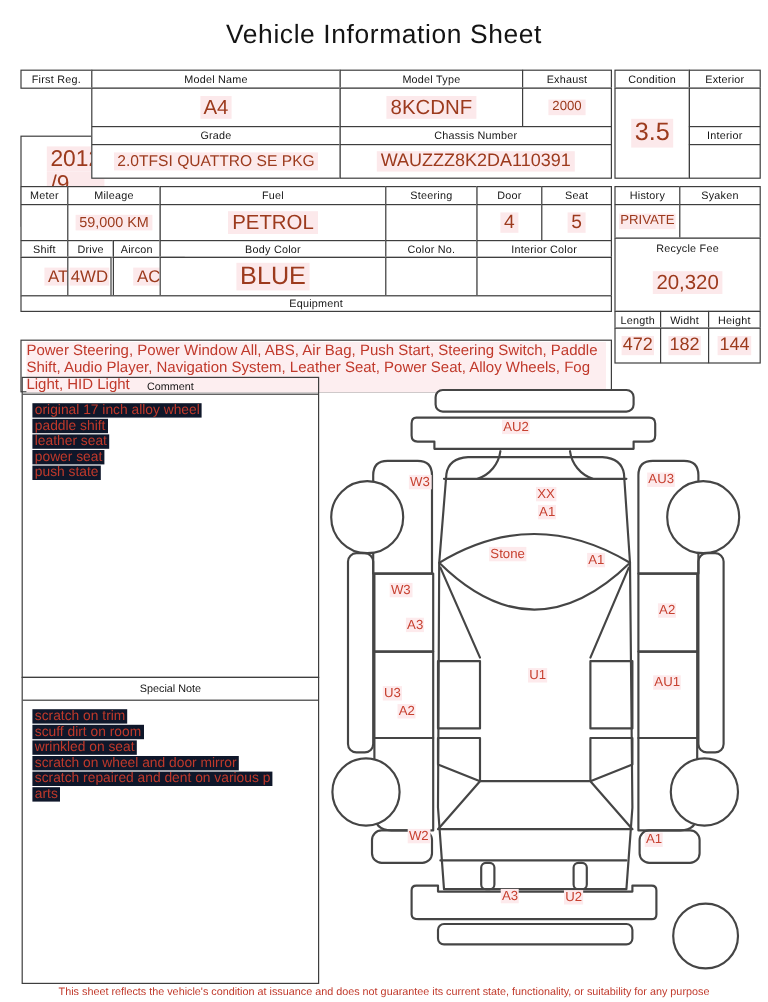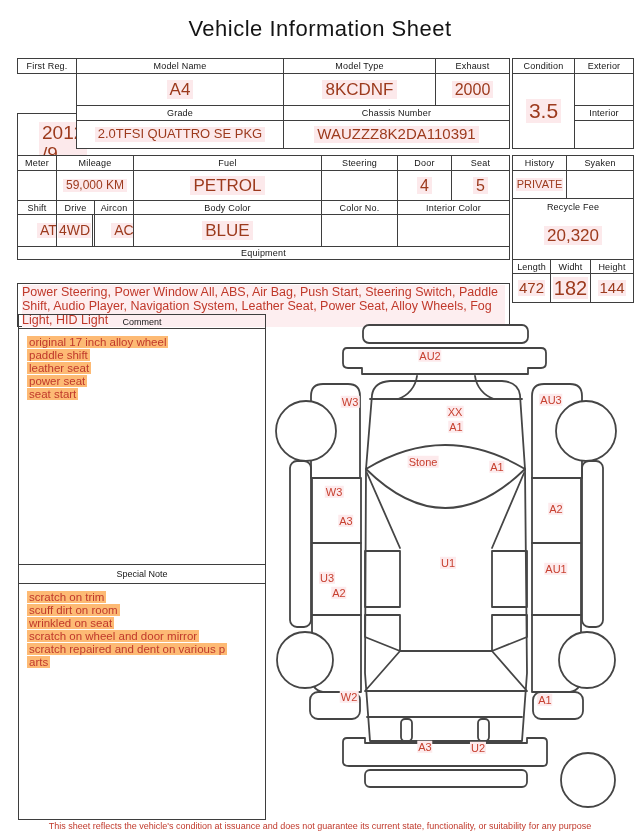--- a/index.html
+++ b/index.html
@@ -5,21 +5,21 @@
   html,body{margin:0;padding:0;background:#fff;}
   body{width:640px;height:835px;position:relative;font-family:"Liberation Sans",sans-serif;overflow:hidden;}
   .abs{position:absolute;box-sizing:border-box;}
   .cell{position:absolute;box-sizing:border-box;border:1px solid #3e3e3e;background:#fff;display:flex;align-items:center;justify-content:center;}
   .hdr{font-size:9px;color:#151515;letter-spacing:0.2px;}
   .rv{color:#9c3a1d;}
   .hl{background:#fce9eb;padding:0 3px;line-height:1.12;white-space:nowrap;}
   .note-red{color:#c0392b;}
   .box-header{border-bottom:1px solid #3e3e3e;display:flex;align-items:center;justify-content:center;font-size:9px;color:#151515;}
   .lines{padding:7px 8px;font-size:11.5px;line-height:12.4px;color:#c0392b;}
-  .lines div{background:#fdba74;display:table;padding:0 2px;margin-bottom:0.5px;}
+  .lines div{background:#0f172a;display:table;padding:0 2px;margin-bottom:0.5px;}
   .title{position:absolute;top:16px;left:0;width:640px;text-align:center;font-size:22px;color:#141414;letter-spacing:0.5px;}
   .dmark{position:absolute;transform:translate(-50%,-52%);font-size:11px;line-height:12px;color:#c74130;background:#fdeaec;padding:0 1px;white-space:nowrap;}
   .disclaimer{position:absolute;top:821px;left:0;width:640px;text-align:center;font-size:9px;color:#c0392b;}
   .flexcol{flex-direction:column;}
   svg{display:block;}
 </style>
 </head>
 <body>
 
 <div class="title">Vehicle Information Sheet</div>
@@ -35,21 +35,21 @@
     <div class="hl">/9</div>
   </div>
 </div>
 <div class="cell" style="left:76px;top:73px;width:208px;height:33px;">
     <span class="rv hl" style="font-size:17px;">A4</span>
   </div>
 <div class="cell" style="left:283px;top:73px;width:153px;height:33px;">
     <span class="rv hl" style="font-size:17px;">8KCDNF</span>
   </div>
 <div class="cell" style="left:435px;top:73px;width:75px;height:33px;">
-    <span class="rv hl" style="font-size:16px;">2000</span>
+    <span class="rv hl" style="font-size:11px;">2000</span>
   </div>
 
 <div class="cell hdr" style="left:76px;top:105px;width:208px;height:16px;">Grade</div>
 <div class="cell hdr" style="left:283px;top:105px;width:227px;height:16px;">Chassis Number</div>
 <div class="cell" style="left:76px;top:120px;width:208px;height:29px;">
     <span class="rv hl" style="font-size:13px;">2.0TFSI QUATTRO SE PKG</span>
   </div>
 <div class="cell" style="left:283px;top:120px;width:227px;height:29px;">
     <span class="rv hl" style="font-size:15px;">WAUZZZ8K2DA110391</span>
   </div>
@@ -95,21 +95,21 @@
 <div class="cell" style="left:17px;top:214px;width:63px;height:33px;">
     <span class="rv hl" style="font-size:14px;">AT</span>
   </div>
 <div class="cell" style="left:56px;top:214px;width:37px;height:33px;">
     <span class="rv hl" style="font-size:14px;padding:0 1px;">4WD</span>
   </div>
 <div class="cell" style="left:94px;top:214px;width:60px;height:33px;">
     <span class="rv hl" style="font-size:14px;">AC</span>
   </div>
 <div class="cell" style="left:133px;top:214px;width:189px;height:33px;">
-    <span class="rv hl" style="font-size:17px;">BLUE</span>
+    <span class="rv hl" style="font-size:21px;">BLUE</span>
   </div>
 <div class="cell" style="left:321px;top:214px;width:77px;height:33px;"></div>
 <div class="cell" style="left:397px;top:214px;width:113px;height:33px;"></div>
 
 <div class="cell hdr" style="left:17px;top:246px;width:493px;height:14px;">Equipment</div>
 <div class="cell" style="left:17px;top:259px;width:493px;height:44px;align-items:flex-start;justify-content:flex-start;padding:1px 4px;margin-top:24px;">
   <span class="note-red" style="font-size:12.5px;line-height:14px;background:#fdeef0;">Power Steering, Power Window All, ABS, Air Bag, Push Start, Steering Switch, Paddle Shift, Audio Player, Navigation System, Leather Seat, Power Seat, Alloy Wheels, Fog Light, HID Light</span>
 </div>
 
 <div class="cell hdr" style="left:512px;top:155px;width:55px;height:16px;">History</div>
@@ -126,34 +126,34 @@
     </div>
 </div>
 
 <div class="cell hdr" style="left:512px;top:259px;width:39px;height:15px;">Length</div>
 <div class="cell hdr" style="left:550px;top:259px;width:41px;height:15px;">Widht</div>
 <div class="cell hdr" style="left:590px;top:259px;width:44px;height:15px;">Height</div>
 <div class="cell" style="left:512px;top:273px;width:39px;height:30px;">
     <span class="rv hl" style="font-size:15px;padding:0 1px;">472</span>
   </div>
 <div class="cell" style="left:550px;top:273px;width:41px;height:30px;">
-    <span class="rv hl" style="font-size:20px;padding:0 1px;">182</span>
+    <span class="rv hl" style="font-size:15px;padding:0 1px;">182</span>
   </div>
 <div class="cell" style="left:590px;top:273px;width:44px;height:30px;">
     <span class="rv hl" style="font-size:15px;padding:0 1px;">144</span>
   </div>
 
 <div class="abs" style="left:18px;top:314px;width:248px;height:251px;border:1px solid #3e3e3e;">
   <div class="box-header" style="height:13px;">Comment</div>
   <div class="lines">
       <div>original 17 inch alloy wheel</div>
       <div>paddle shift</div>
       <div>leather seat</div>
       <div>power seat</div>
-      <div>seat start</div>
+      <div>push state</div>
     </div>
 </div>
 
 <div class="abs" style="left:18px;top:564px;width:248px;height:256px;border:1px solid #3e3e3e;">
   <div class="box-header" style="height:18px;">Special Note</div>
   <div class="lines">
       <div>scratch on trim</div>
       <div>scuff dirt on room</div>
       <div>wrinkled on seat</div>
       <div>scratch on wheel and door mirror</div>

